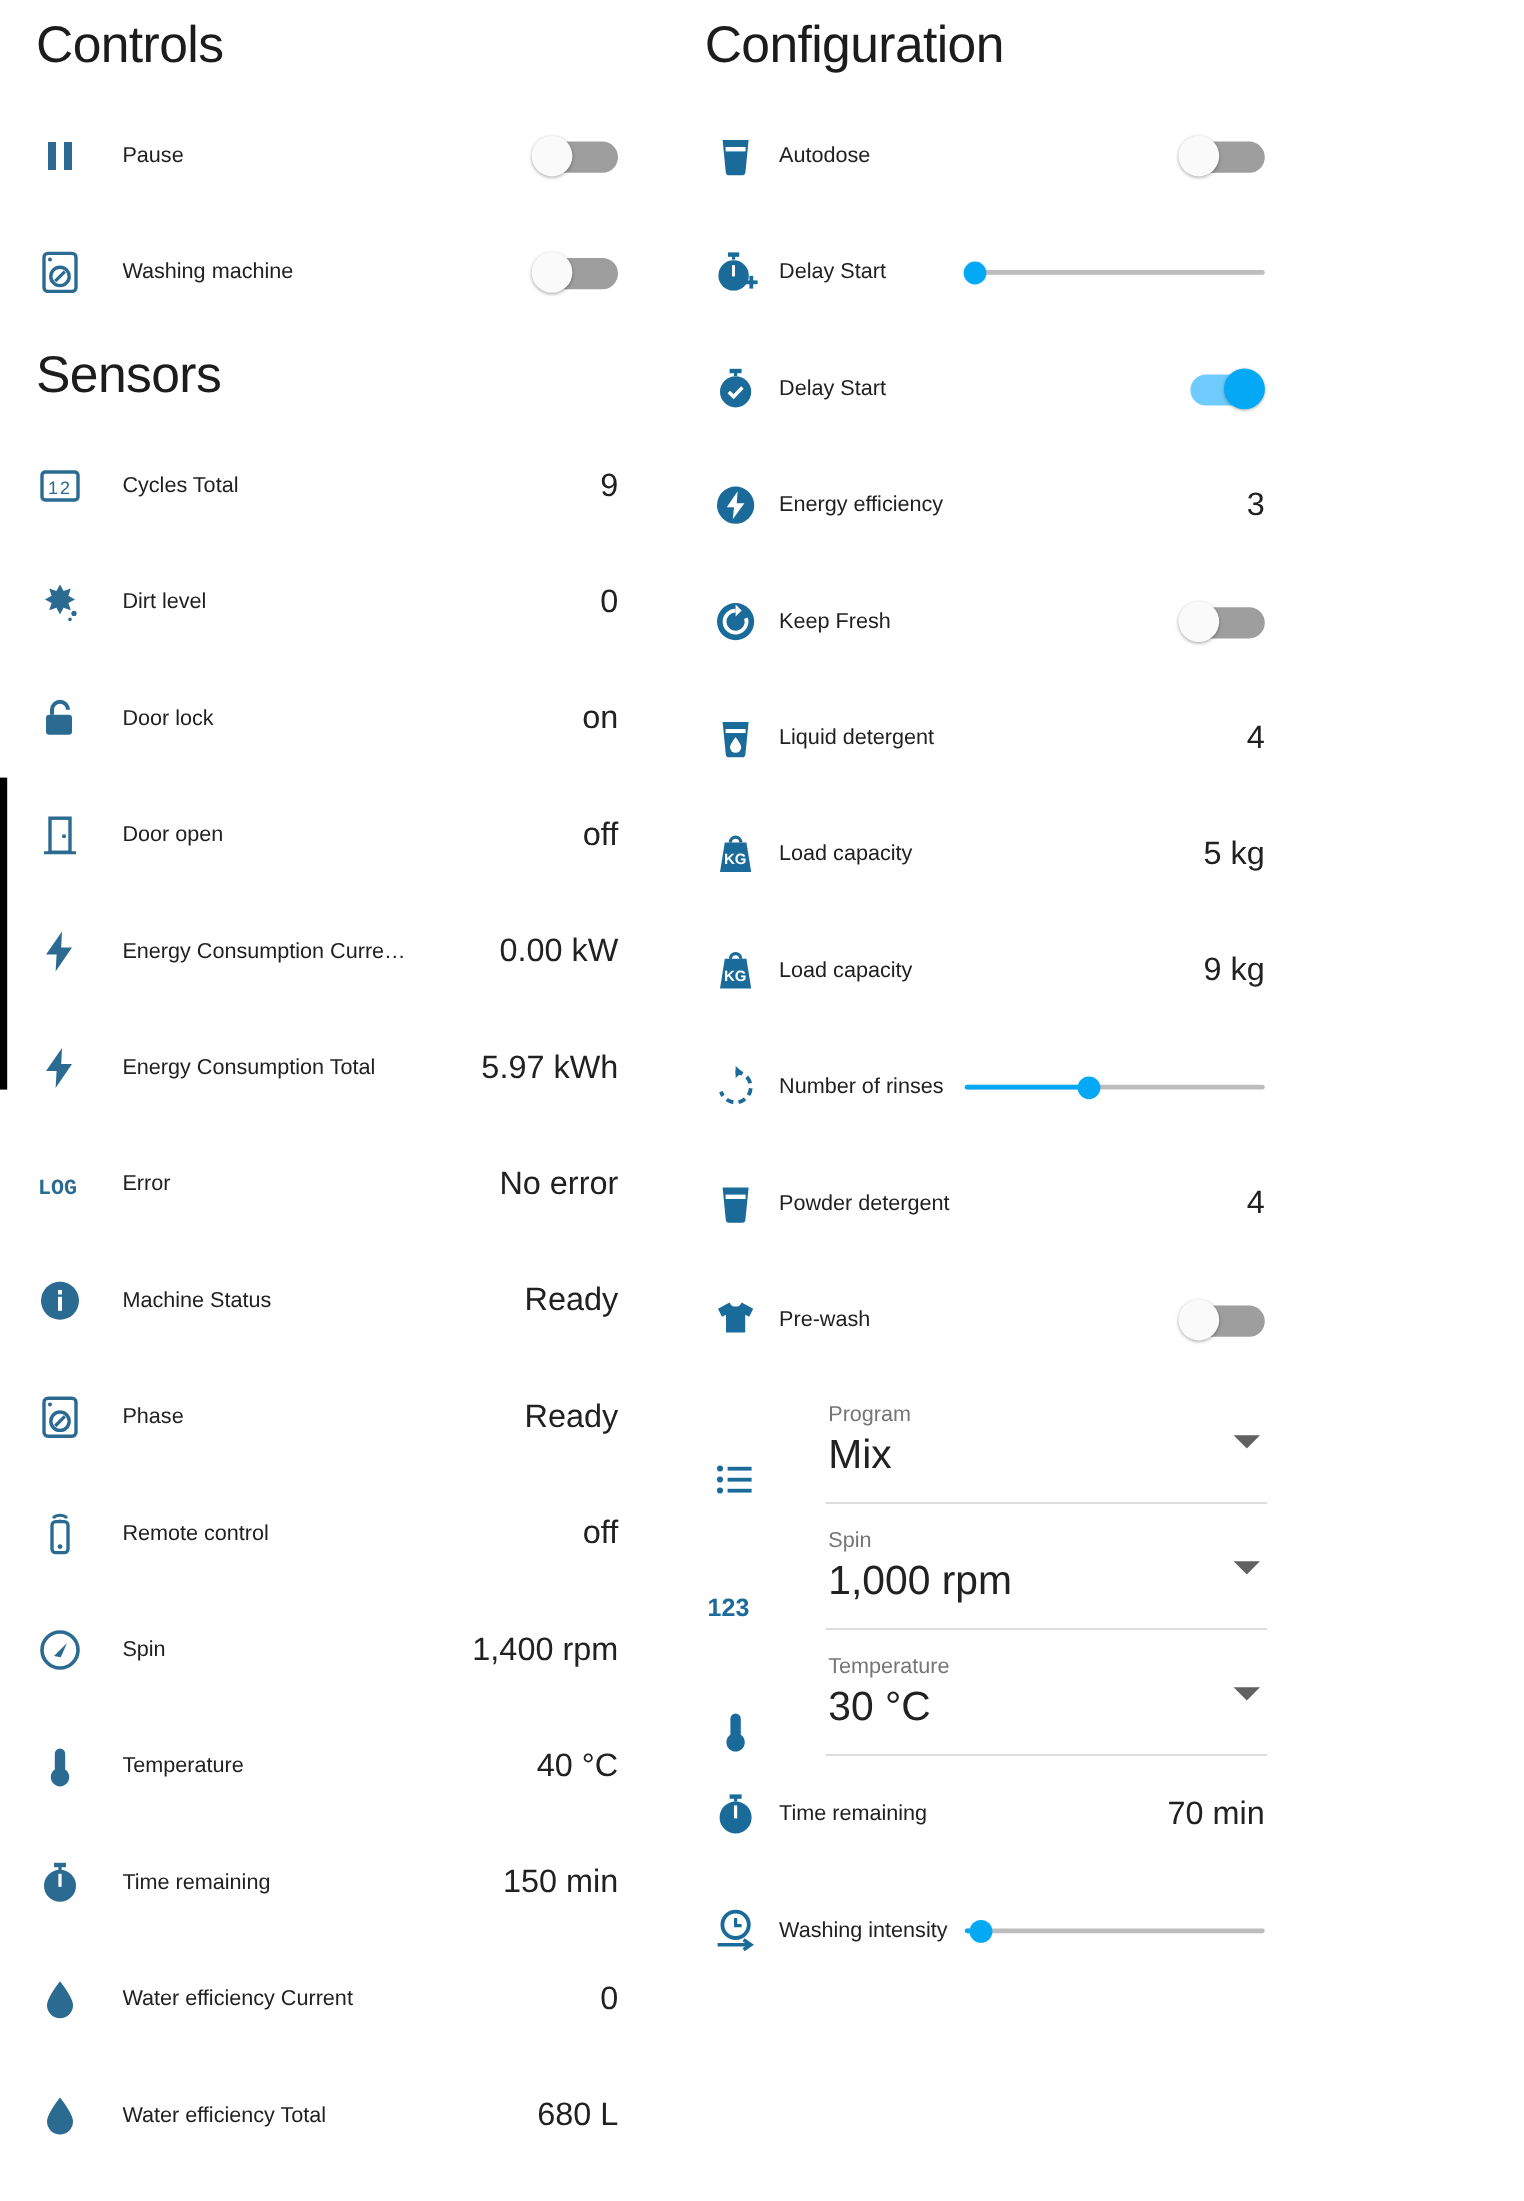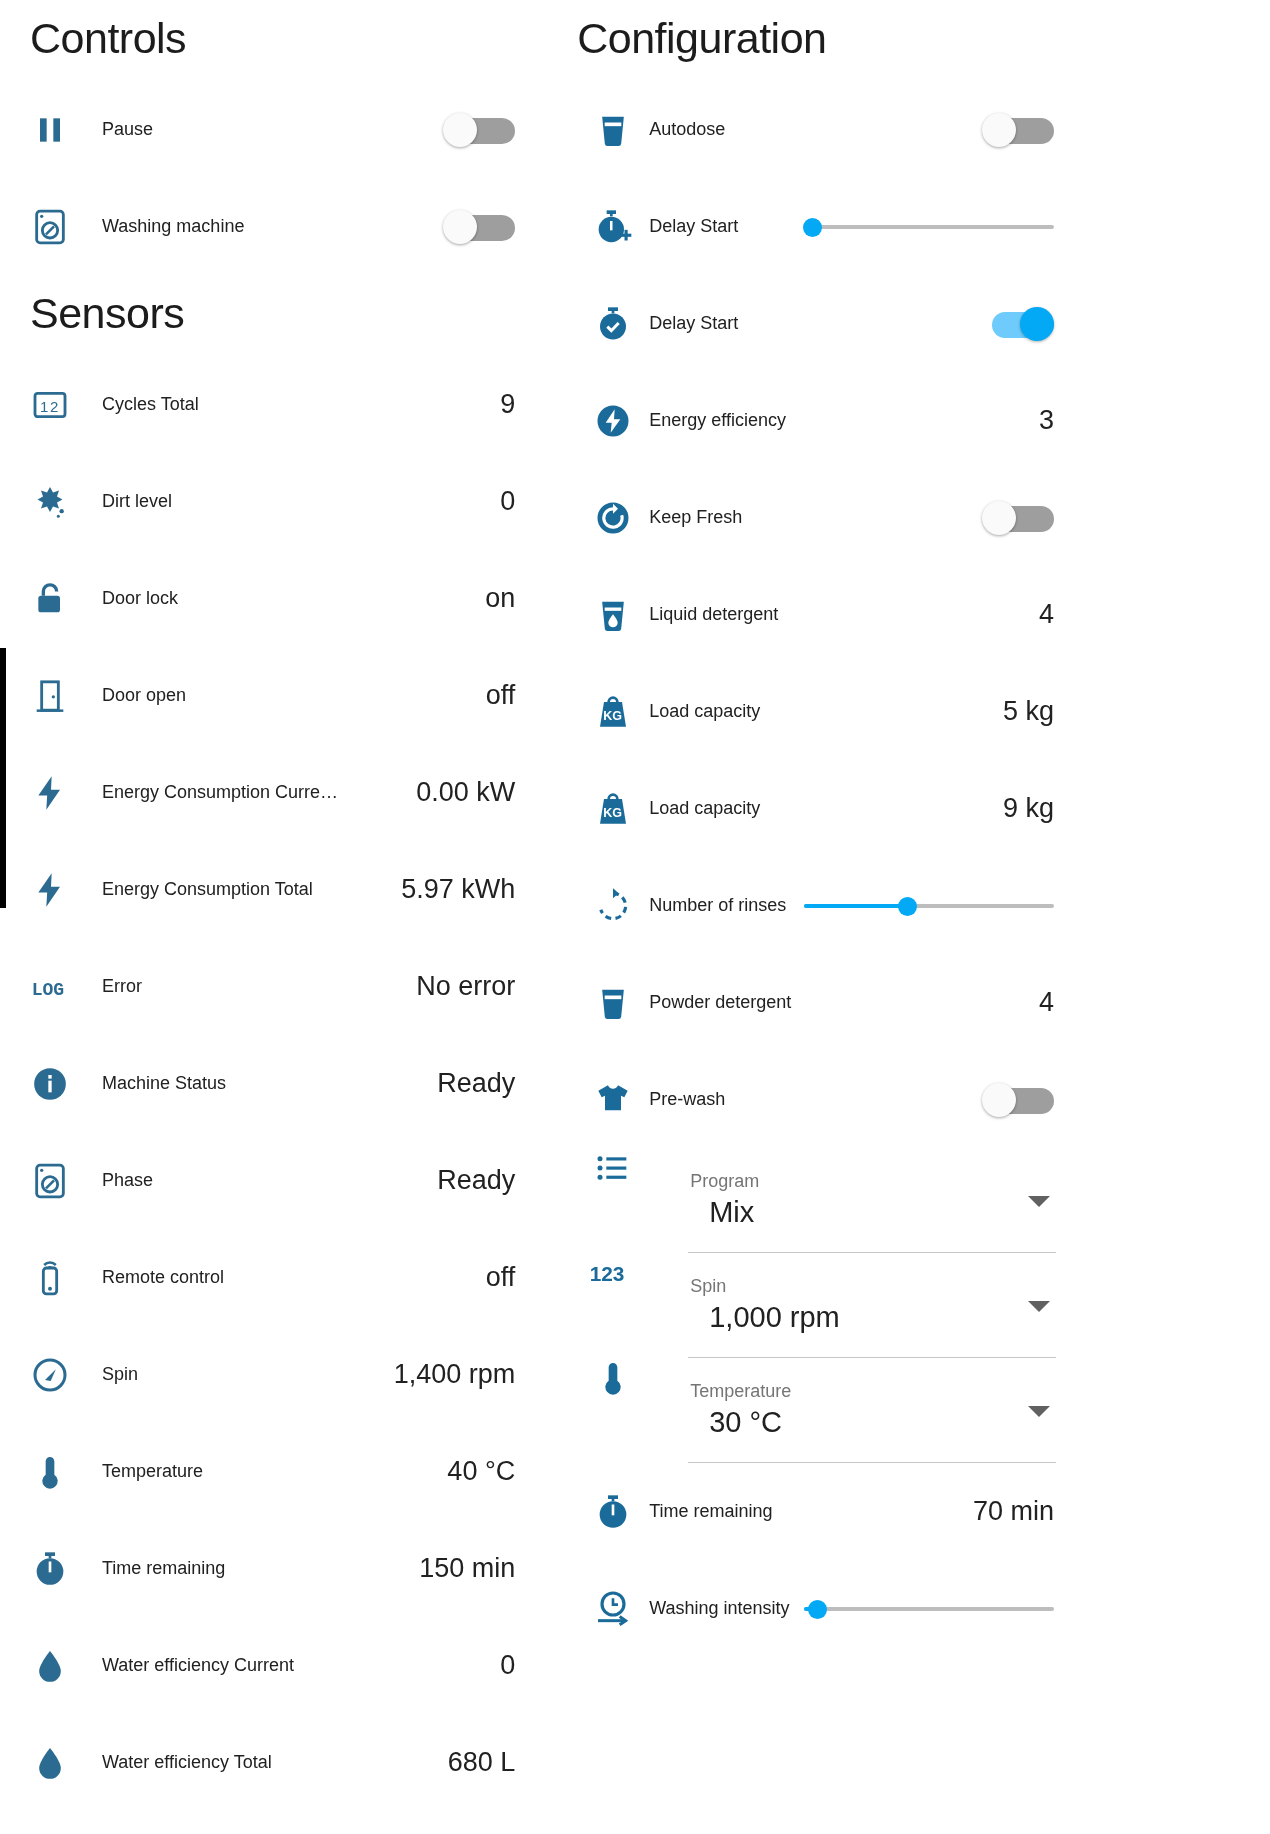--- a/index.html
+++ b/index.html
@@ -23,21 +23,21 @@
   .col-left { width: 640px; padding-left: 30px; padding-right: 30px; }
   .col-right { width: 630px; padding-left: 30px; padding-right: 30px; }
 
   .section-title {
     font-size: 43px;
     font-weight: 400;
     color: #1c1c1c;
     margin: 14px 0 18px 0;
     letter-spacing: -0.5px;
   }
-  .col-right .section-title { }
+  .col-right .section-title { margin-left: 10px; }
 
   .row {
     display: flex;
     align-items: center;
     height: 97px;
     width: 100%;
   }
   .row .icon {
     width: 72px;
     min-width: 72px;
@@ -123,41 +123,40 @@
   
   .select-row {
     display: flex;
     align-items: stretch;
     height: 105px;
     width: 100%;
     gap: 39px;
   }
   .select-row .icon {
     width: 72px; min-width: 72px;
-    display: flex; align-items: flex-start; justify-content: center;
+    display: flex; align-items: flex-end; justify-content: center;
     color: #1a6a9a;
   }
   .select-box {
     flex: 1;
     border-bottom: 1px solid #c6c6c6;
     position: relative;
     display: flex;
     flex-direction: column;
     justify-content: center;
     padding-left: 2px;
   }
   .select-box .sel-label {
     font-size: 18px;
     color: #757575;
     margin-bottom: 4px;
   }
   .select-box .sel-value {
-    font-size: 29px;
+    font-size: 34px;
     color: #212121;
-    margin-left: 19px;
   }
   .caret {
     position: absolute;
     right: 6px;
     top: 50%;
     margin-top: -4px;
     width: 0; height: 0;
     border-left: 11px solid transparent;
     border-right: 11px solid transparent;
     border-top: 11px solid #616161;

